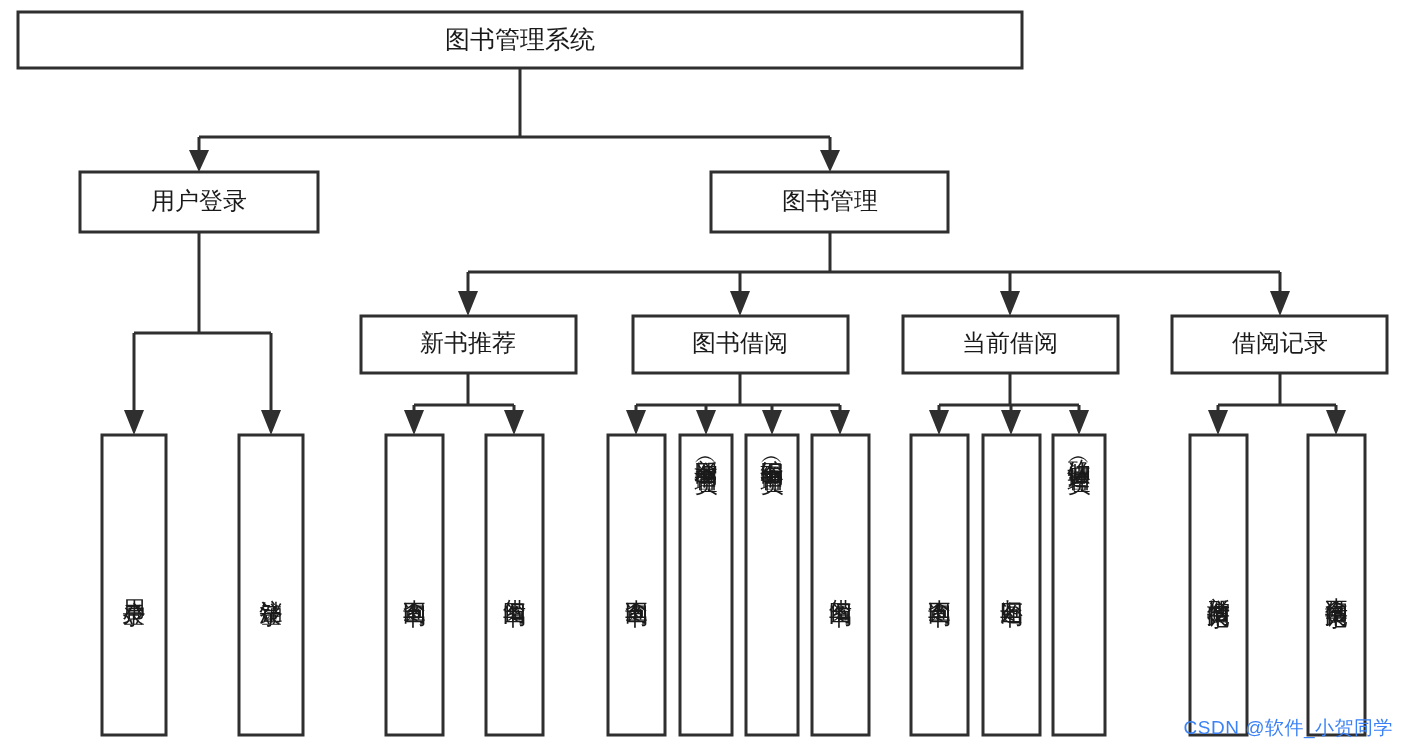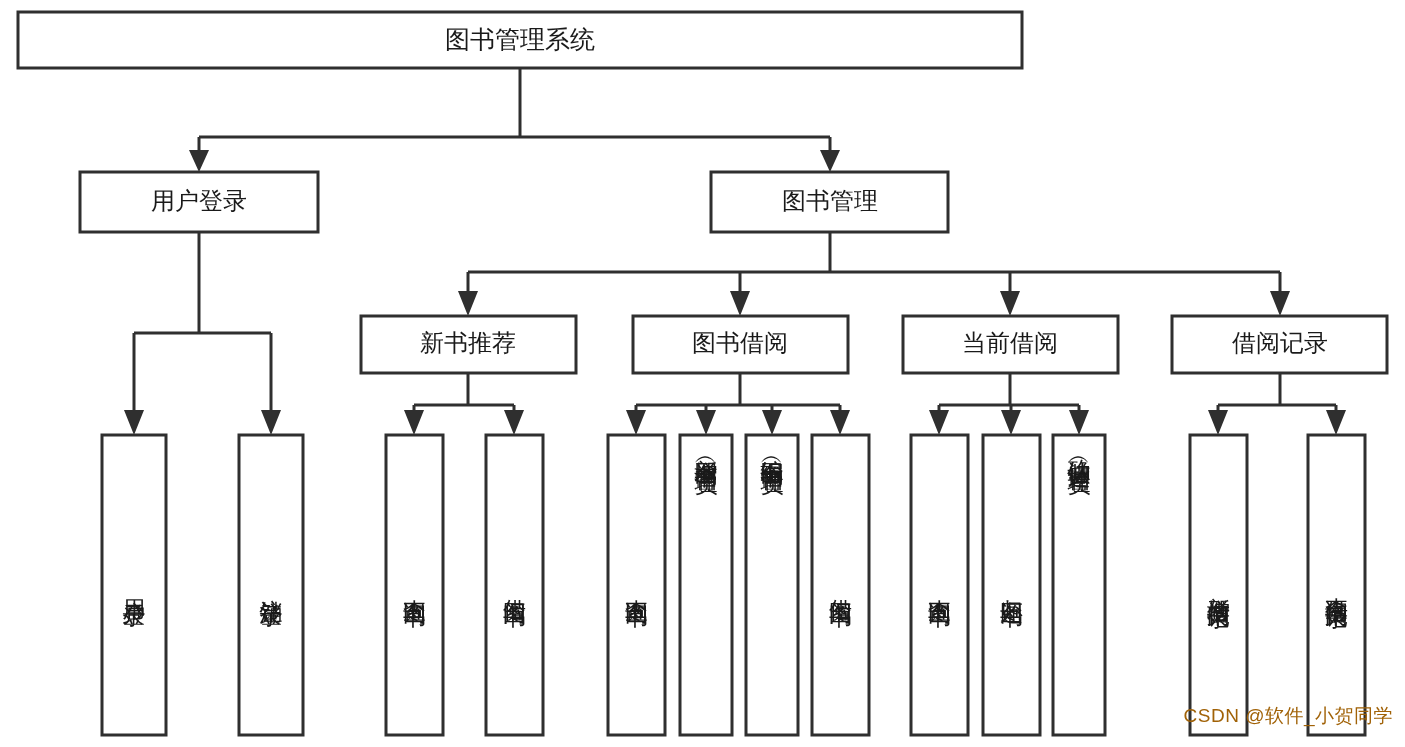--- a/index.html
+++ b/index.html
@@ -69,24 +69,24 @@
     font-family: "Liberation Sans", "DejaVu Sans", sans-serif;
     font-size: 23px;
     line-height: 1.18;
     letter-spacing: 2px;
     color: #1a1a1a;
     white-space: nowrap;
   }
   .watermark {
     position: absolute;
     right: 12px;
-    bottom: 18px;
+    bottom: 6px;
     font-family: "Liberation Sans", "DejaVu Sans", sans-serif;
     font-size: 19px;
-    color: #a16207;
+    color: #3b82f6;
     white-space: nowrap;
     letter-spacing: 0.5px;
     margin-top: 48px;
   }
 </style>
 </head>
 <body>
 
 <div id="diagram-root">
 

